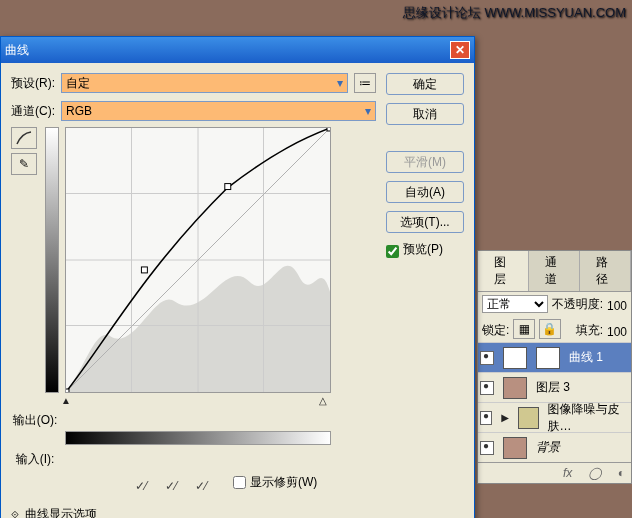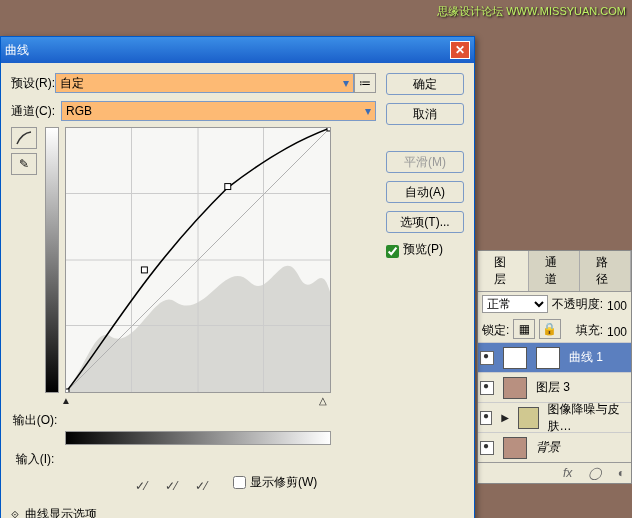--- a/index.html
+++ b/index.html
@@ -1,17 +1,17 @@
 <!DOCTYPE html>
 <html><head>
 <meta charset="utf-8">
 <style>
 *{box-sizing:border-box;margin:0;padding:0;font-family:"Microsoft YaHei",SimSun,sans-serif;font-size:12px}
 body{background:#8a6b5c;width:632px;height:518px;overflow:hidden;position:relative}
-.watermark{position:absolute;top:4px;right:6px;color:#bef264;font-size:11px;text-shadow:1px 1px 2px #000;z-index:5}
+.watermark{position:absolute;top:4px;right:6px;color:#0f172a;font-size:13px;text-shadow:1px 1px 2px #000;z-index:5}
 .layers-panel{position:absolute;right:0;top:250px;width:155px;background:#ece9d8;border:1px solid #888}
 .lp-tabs{display:flex;background:#d6d3c2;border-bottom:1px solid #999}
 .lp-tab{padding:3px 16px;border-right:1px solid #aaa;cursor:pointer}
 .lp-tab.active{background:#ece9d8}
 .lp-row{display:flex;align-items:flex-end;padding:3px 4px;gap:4px}
 .lp-select{flex:1;height:18px;border:1px solid #999;background:#fff}
 .layer-item{display:flex;align-items:center;height:30px;border-top:1px solid #ccc;padding:0 2px;gap:9px}
 .layer-item.sel{background:#5b7fbf;color:#fff}
 .eye{width:14px;height:14px;border:1px solid #666;background:#fff;position:relative}
 .eye::after{content:"●";position:absolute;top:-2px;left:2px;font-size:10px;color:#333}
@@ -19,21 +19,21 @@
 .thumb.curve{background:#fff}
 .thumb.mask{background:#fff;border:1px solid #555}
 .thumb.folder{background:#d0c890}
 .lp-foot{display:flex;justify-content:flex-end;gap:16px;padding:3px 6px;border-top:1px solid #999;color:#666;font-style:italic}
 .dialog{position:absolute;left:0;top:36px;width:475px;background:#ece9d8;border:1px solid #0058c6;box-shadow:2px 2px 6px rgba(0,0,0,.4)}
 .titlebar{height:26px;background:linear-gradient(#3b8ee6,#1a5fc9);display:flex;align-items:center;justify-content:space-between;padding:0 4px;color:#fff}
 .close-btn{width:20px;height:18px;background:#e05030;border:1px solid #fff;color:#fff;display:flex;align-items:center;justify-content:center;font-weight:bold;cursor:pointer}
 .body{padding:10px;display:flex;gap:10px}
 .left{flex:1}
 .right{width:78px;display:flex;flex-direction:column;gap:8px;align-items:stretch}
-.field-row{display:flex;align-items:center;gap:0;margin-bottom:8px}
+.field-row{display:flex;align-items:center;gap:6px;margin-bottom:8px}
 .label{white-space:nowrap}
 .combo{flex:1;height:20px;border:1px solid #7b9ac7;background:#fdba74;display:flex;align-items:center;padding:0 4px;justify-content:space-between}
 .combo .arrow{color:#3b6db5}
 .icon-btn{width:22px;height:20px;border:1px solid #999;background:#ece9d8;display:flex;align-items:center;justify-content:center;cursor:pointer}
 .toolpair{display:flex;flex-direction:column;gap:4px}
 .toolpair .icon-btn{width:26px;height:22px}
 .curve-area{display:flex;gap:6px}
 .curve-box{width:266px;height:266px;background:#f7f7f5;border:1px solid #999;position:relative}
 .curve-box svg{position:absolute;inset:0}
 .vgrad{width:14px;height:266px;background:linear-gradient(#fff,#000);border:1px solid #999}

